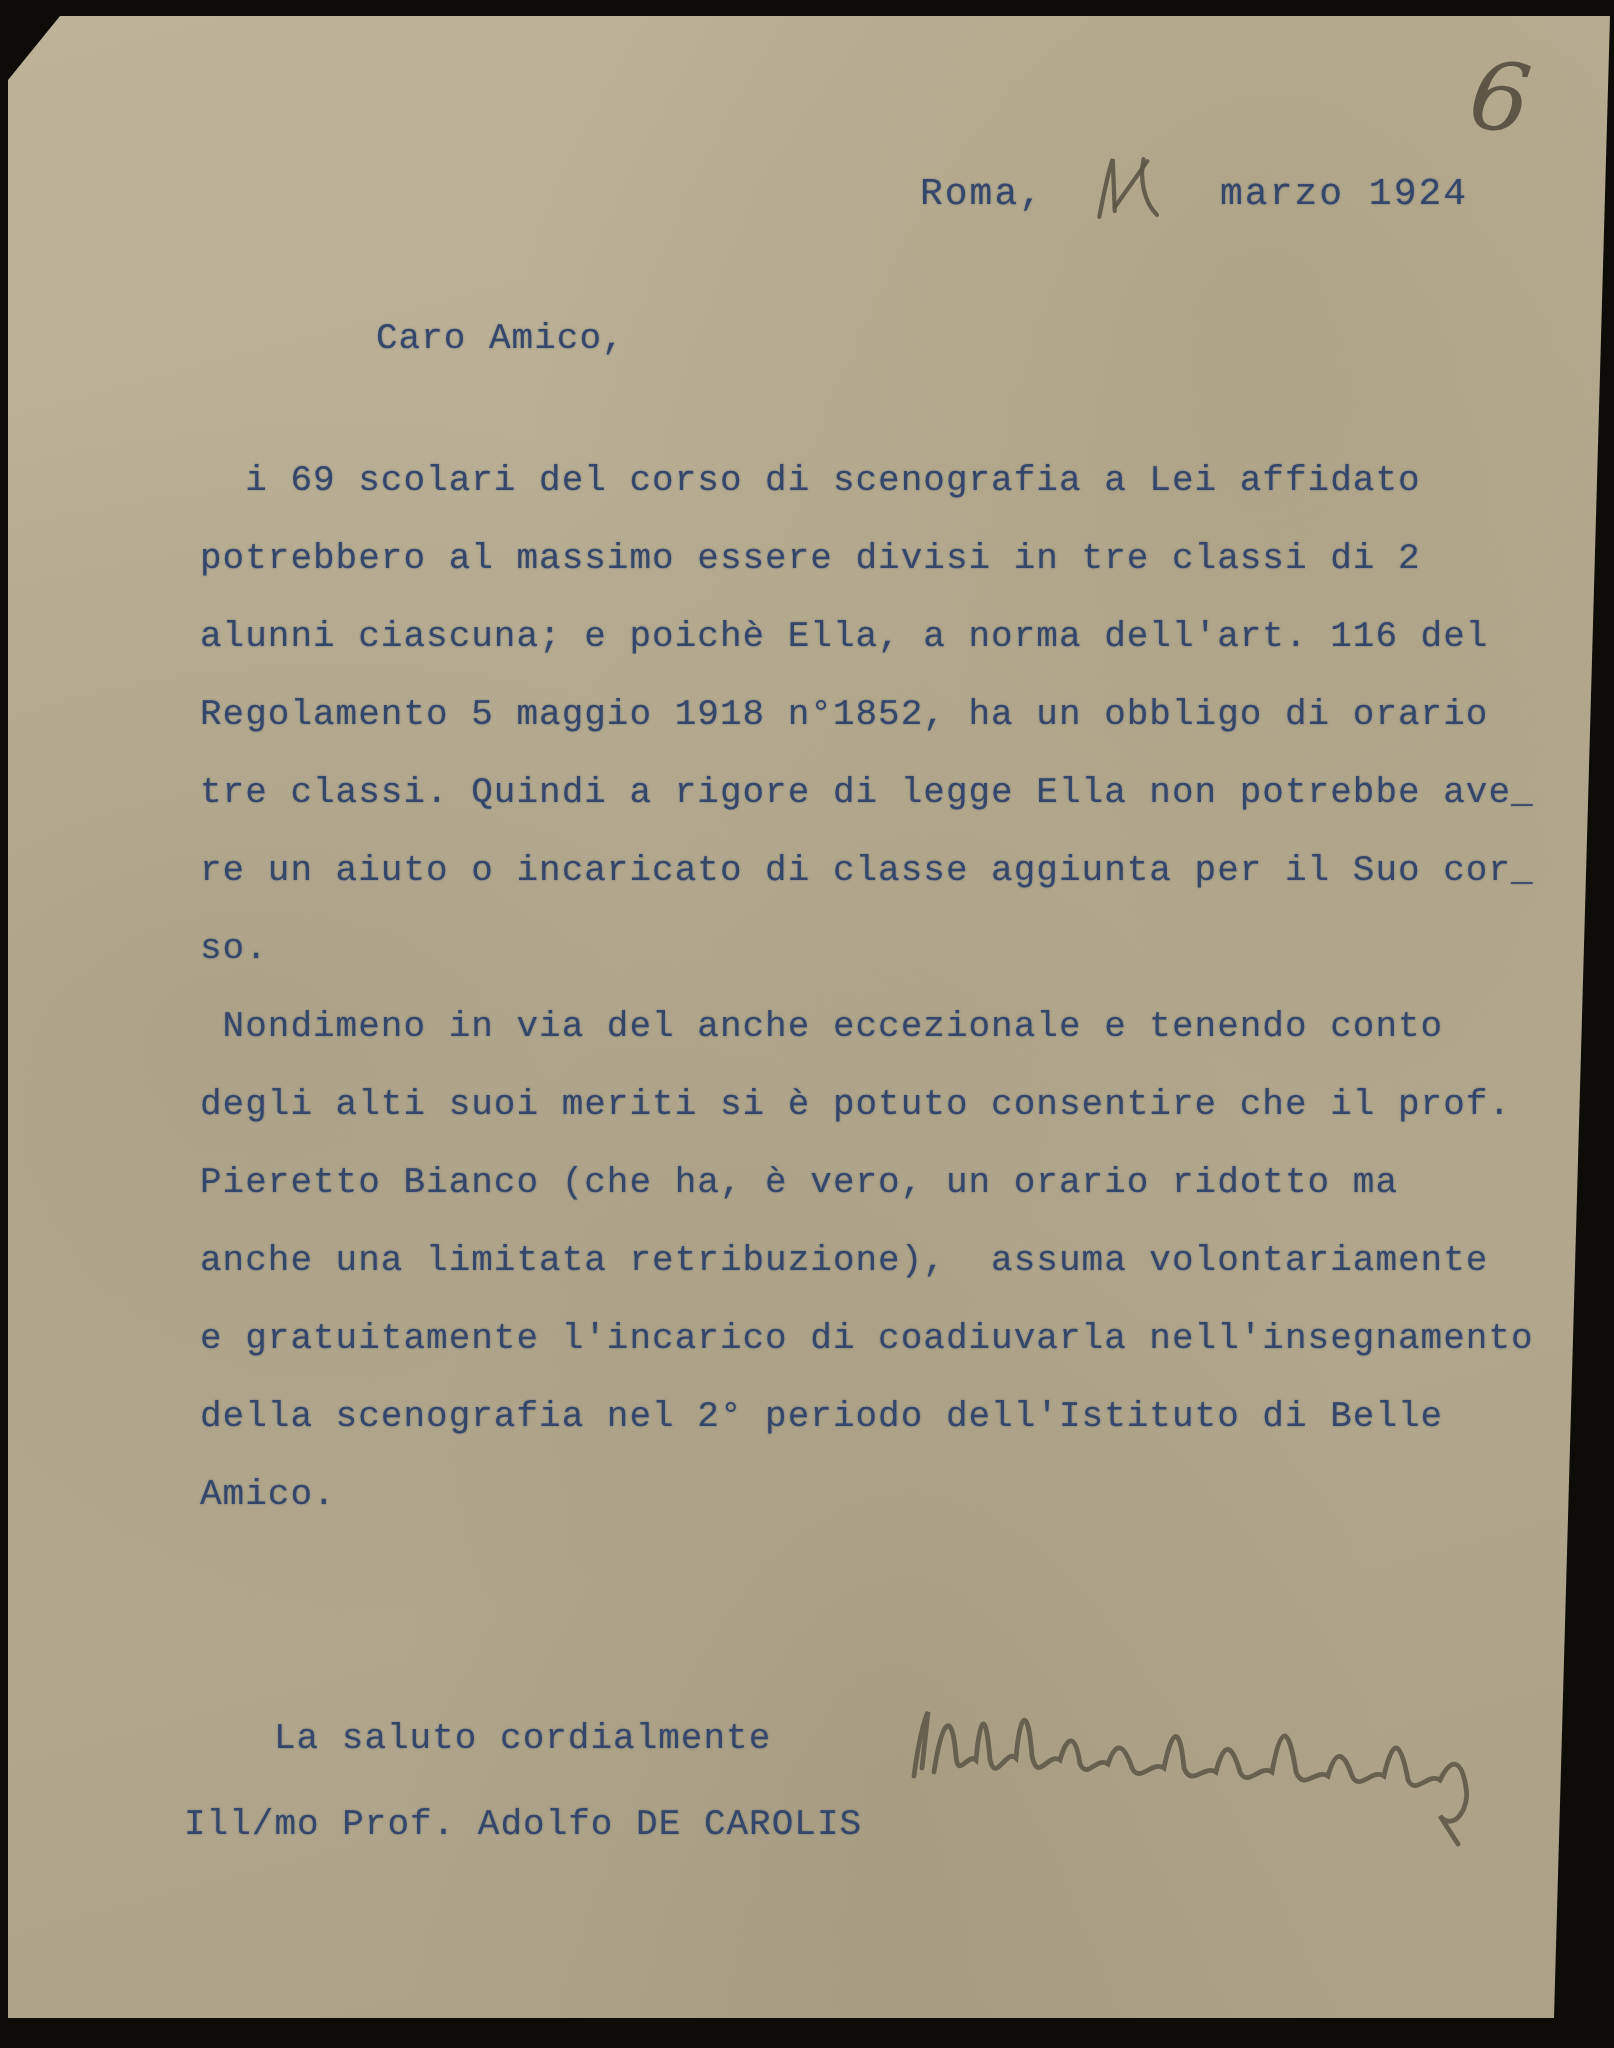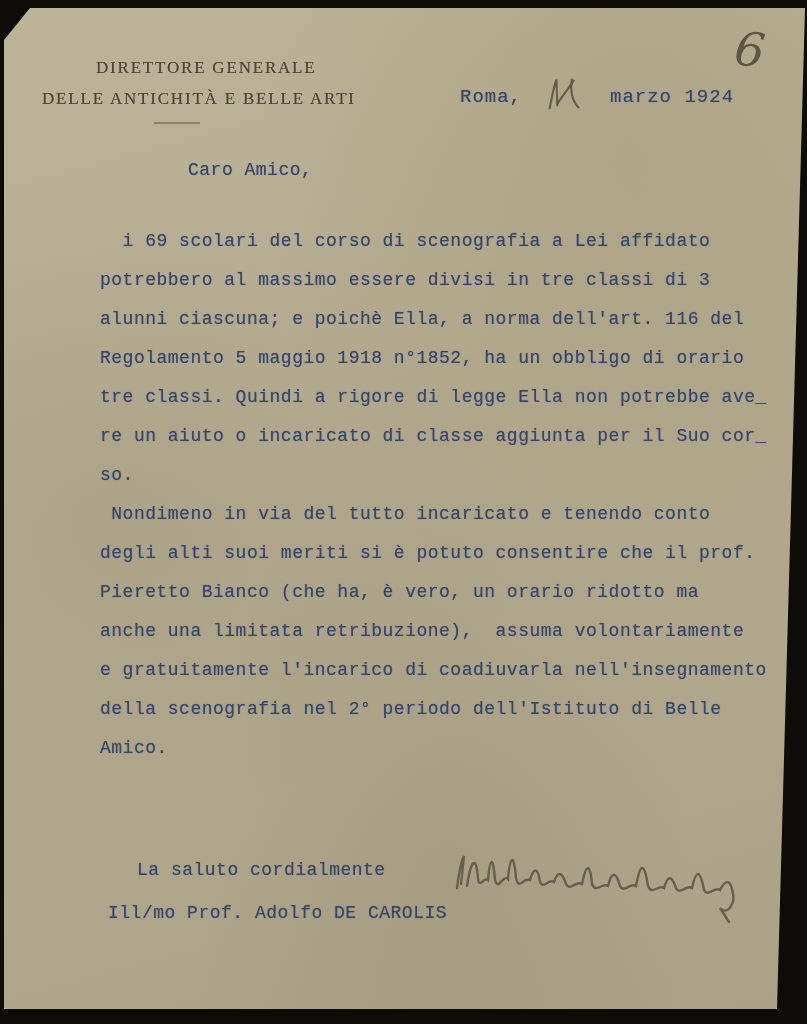--- a/index.html
+++ b/index.html
@@ -45,61 +45,56 @@
   .bodytext .tline{
     white-space:pre;height:39px;line-height:39px;
     font-family:"Liberation Mono","DejaVu Sans Mono",monospace;
     font-size:18px;letter-spacing:.5px;color:#35466b;
     text-shadow:0 0 1px rgba(53,70,107,.55);
   }
   .closing{position:absolute;left:133px;top:852px;}
   .signature{position:absolute;left:445px;top:824px;width:300px;height:92px;}
   .signature path{stroke:#5b5545;stroke-width:2.4;fill:none;stroke-linecap:round;opacity:.85;}
   .day-scrawl path{stroke:#5b5545;stroke-width:2.2;fill:none;stroke-linecap:round;opacity:.9;}
-  .recipient{position:absolute;left:104px;top:894px;text-align:center;}
+  .recipient{position:absolute;left:88px;top:894px;text-align:center;}
   .recipient .typed{display:block;line-height:23px;}
   .city{
     position:absolute;left:240px;top:1000px;
     padding:0 22px 6px 22px;border-bottom:2px solid #35466b;white-space:pre;
   }
 </style>
 </head>
 <body>
 
 <div class="paper">
 
-  <div class="letterhead">
-    <div class="lh1">DIRETTORE GENERALE</div>
-    <div class="lh2">DELLE ANTICHITÀ E BELLE ARTI</div>
-    <div class="lh-rule"></div>
-  </div>
 
   <div class="dateline">
     <span class="typed">Roma,</span>
     <svg class="day-scrawl" viewBox="0 0 50 38" aria-label="16">
       <path d="M8,34 C10,24 12,12 15,4 L16,31"></path>
       <path d="M16,29 L33,5"></path>
       <path d="M31,4 C29,14 31,26 38,33"></path>
     </svg>
     <span class="typed">marzo 1924</span>
   </div>
 
   <div class="pagenum">6</div>
 
   <div class="salutation typed">Caro Amico,</div>
 
   <div class="bodytext">
       <div class="tline">  i 69 scolari del corso di scenografia a Lei affidato</div>
-      <div class="tline">potrebbero al massimo essere divisi in tre classi di 3</div>
+      <div class="tline">potrebbero al massimo essere divisi in tre classi di 2</div>
       <div class="tline">alunni ciascuna; e poichè Ella, a norma dell'art. 116 del</div>
       <div class="tline">Regolamento 5 maggio 1918 n°1852, ha un obbligo di orario</div>
       <div class="tline">tre classi. Quindi a rigore di legge Ella non potrebbe ave_</div>
       <div class="tline">re un aiuto o incaricato di classe aggiunta per il Suo cor_</div>
       <div class="tline">so.</div>
-      <div class="tline"> Nondimeno in via del tutto incaricato e tenendo conto</div>
+      <div class="tline"> Nondimeno in via del anche eccezionale e tenendo conto</div>
       <div class="tline">degli alti suoi meriti si è potuto consentire che il prof.</div>
       <div class="tline">Pieretto Bianco (che ha, è vero, un orario ridotto ma</div>
       <div class="tline">anche una limitata retribuzione),  assuma volontariamente</div>
       <div class="tline">e gratuitamente l'incarico di coadiuvarla nell'insegnamento</div>
       <div class="tline">della scenografia nel 2° periodo dell'Istituto di Belle</div>
       <div class="tline">Amico.</div>
     </div>
 
   <div class="closing typed">La saluto cordialmente</div>
 

